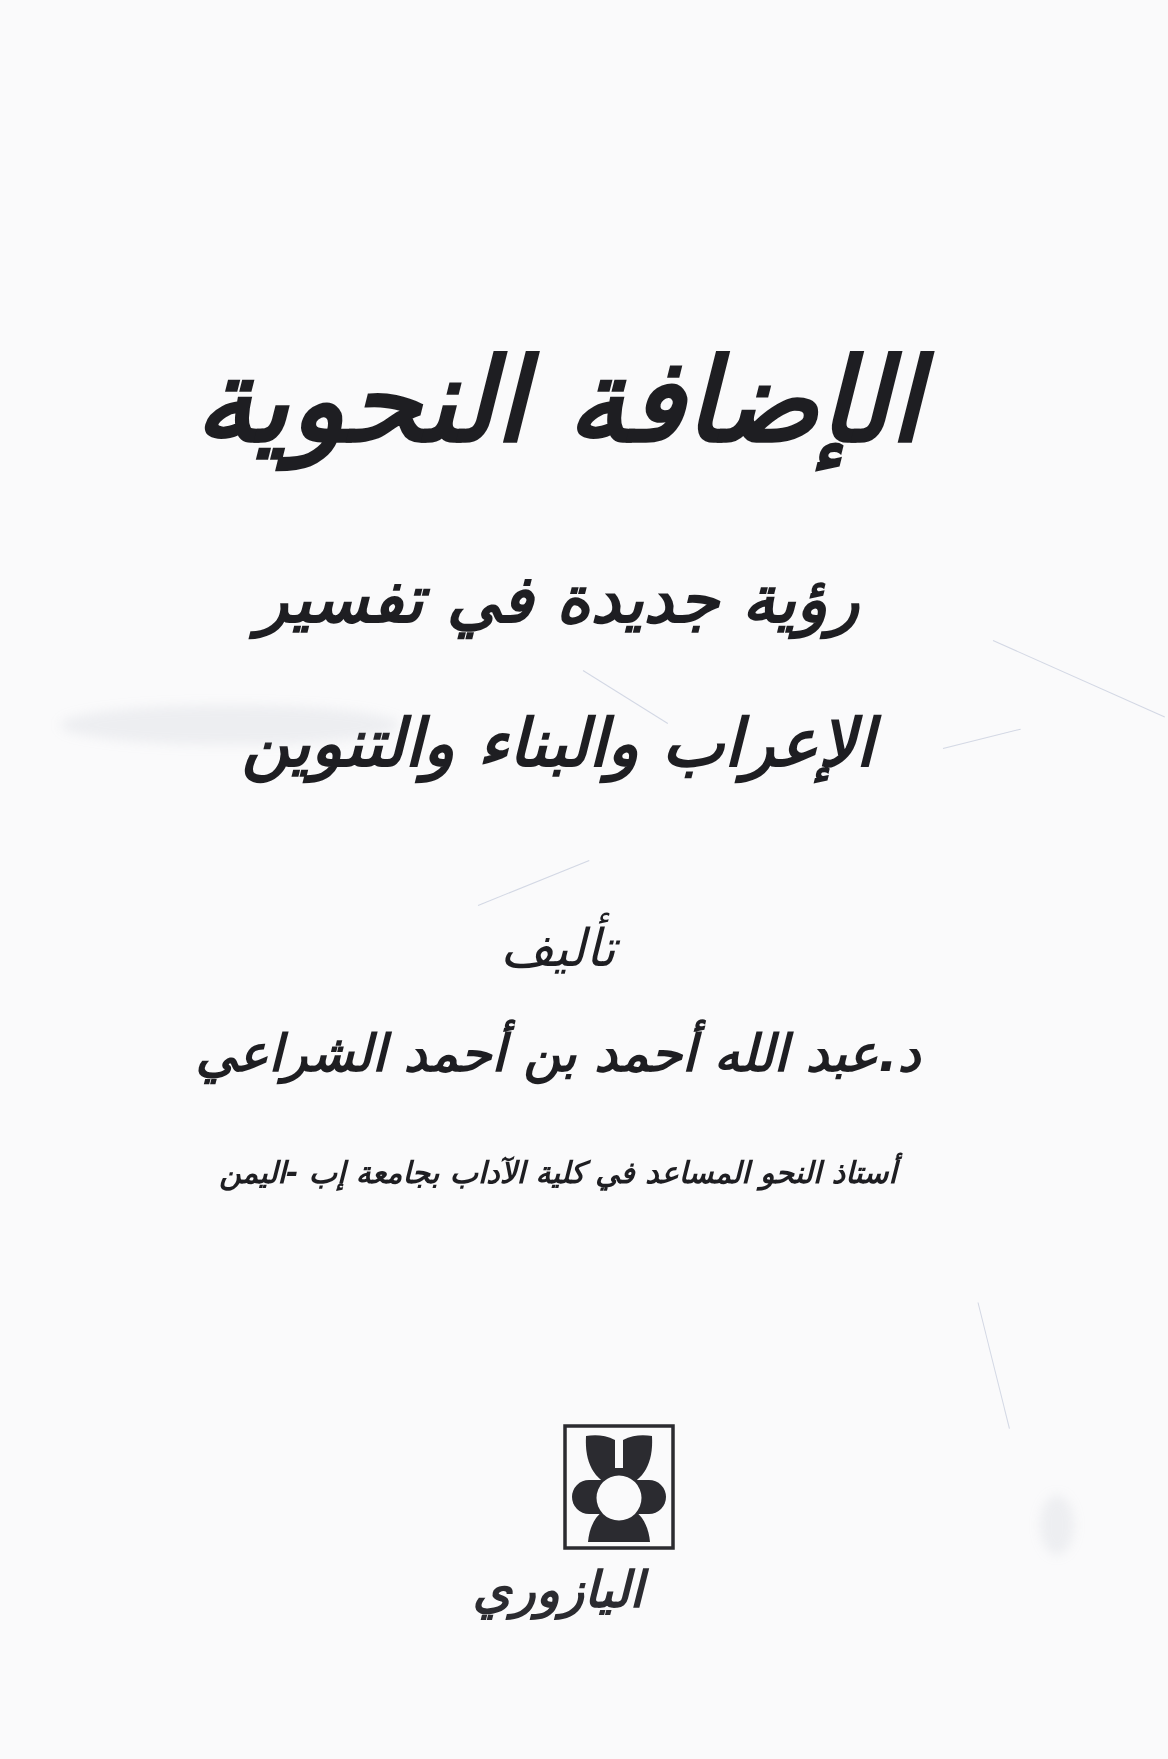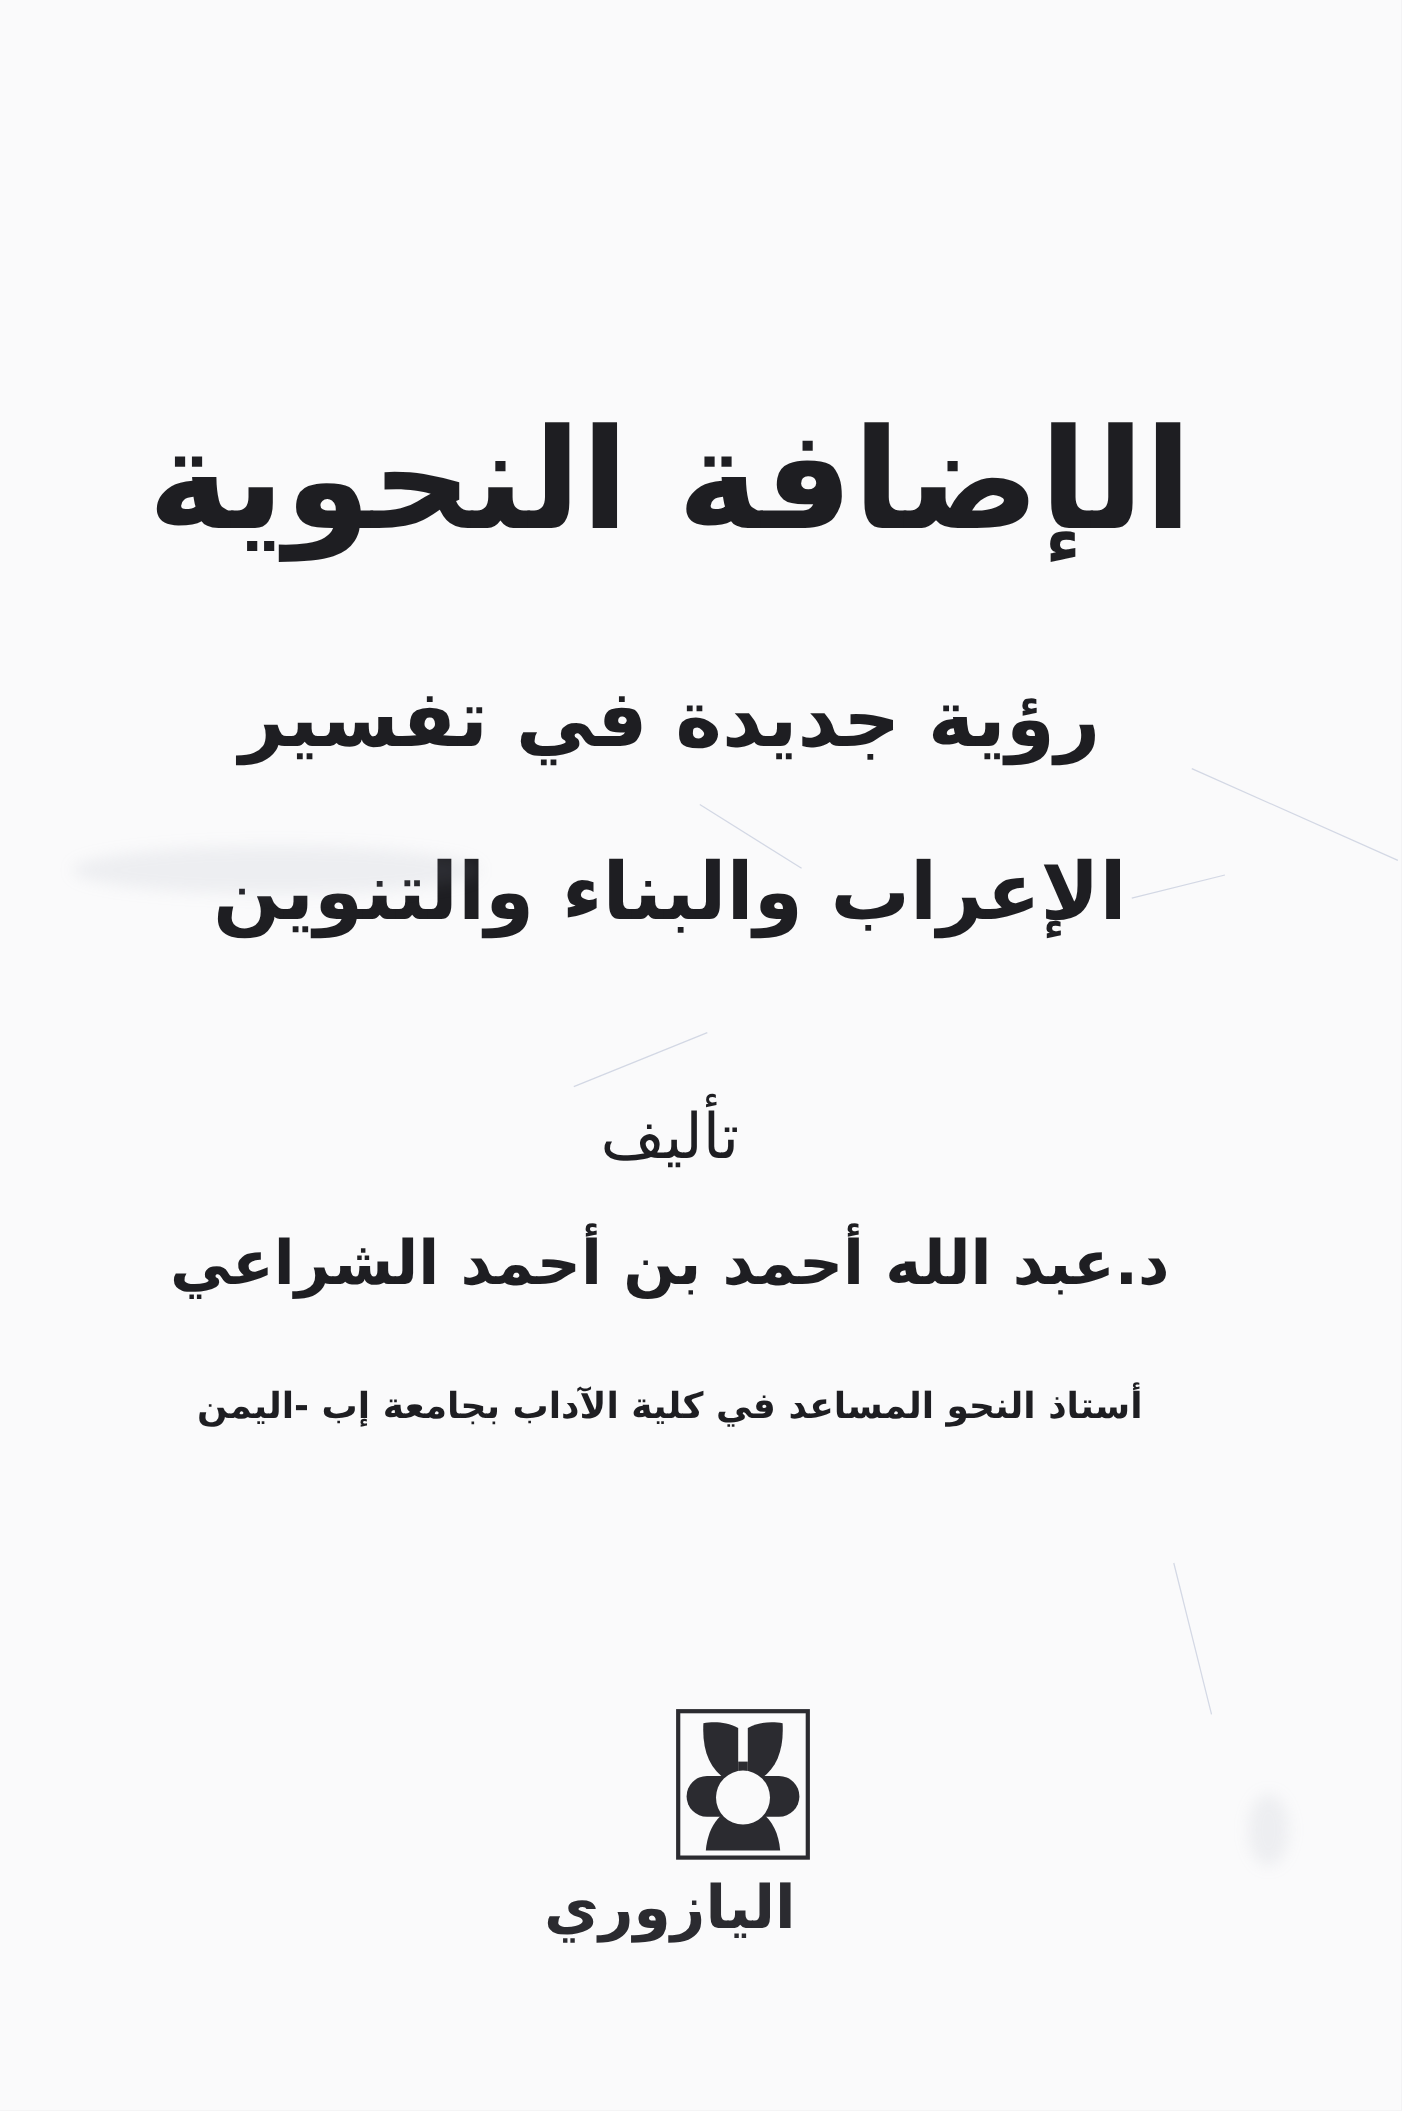--- a/index.html
+++ b/index.html
@@ -14,20 +14,21 @@
   }
   .page {
     position: relative;
     width: 1168px;
     height: 1759px;
     margin: 0 auto;
     background: var(--background);
     overflow: hidden;
     direction: rtl;
     color: var(--ink);
+    font-style: italic;
   }
   .block {
     position: absolute;
     left: 0;
     right: 0;
     text-align: center;
     transform: translateX(-26px); 
     white-space: nowrap;
   }
   .title {

